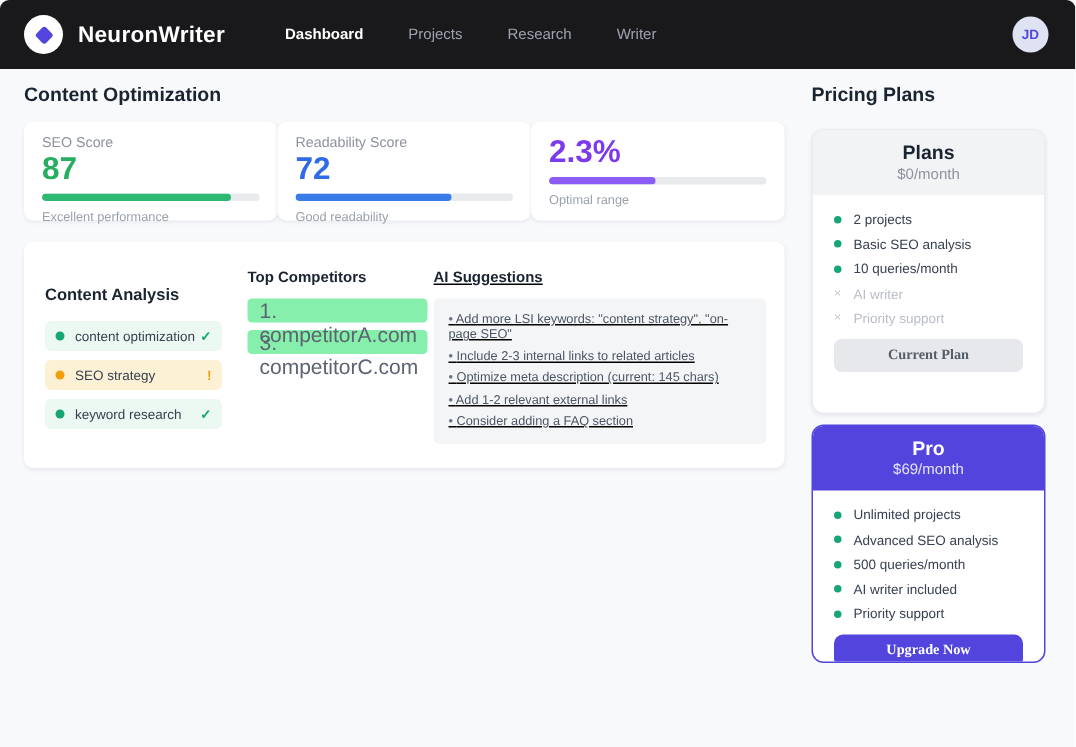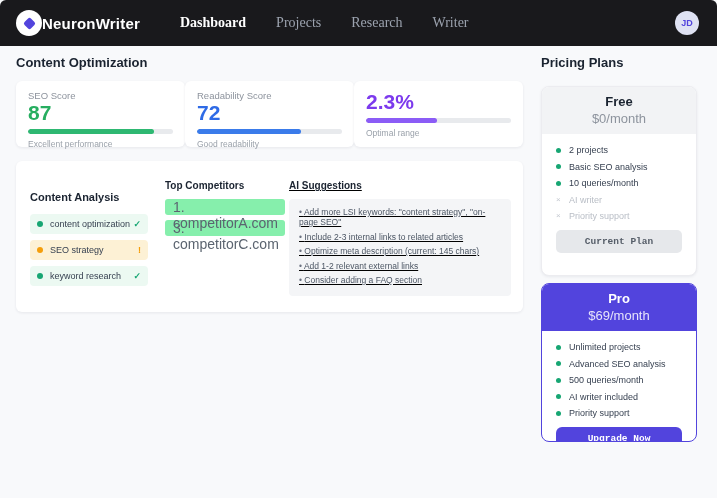--- a/index.html
+++ b/index.html
@@ -4,23 +4,23 @@
 <style>
   * { margin:0; padding:0; box-sizing:border-box; }
   html,body { background:#ffffff; }
   body { font-family:"Liberation Sans", sans-serif; }
   .page { position:relative; width:717px; height:498px; background:#f8f9fb; overflow:hidden; }
 
   
   .topbar { height:46px; background:#19191c; display:flex; align-items:center; padding:0 18px 0 16px; border-radius:6px 6px 0 0; }
   .logo-circle { width:26px; height:26px; border-radius:50%; background:#ffffff; display:flex; align-items:center; justify-content:center; flex:0 0 auto; }
   .logo-diamond { width:9px; height:9px; background:var(--accent); transform:rotate(45deg); border-radius:2px; }
-  .brand { color:#ffffff; font-size:15px; font-weight:bold; letter-spacing:.2px; }
+  .brand { color:#ffffff; font-size:15px; font-weight:bold; margin-left:10px; letter-spacing:.2px; }
   .nav { display:flex; margin-left:32px; gap:14px; }
-  .nav a { font-size:14px; color:#9ca3af; text-decoration:none; padding:6px 8px; cursor:pointer;font-family:Liberation Serif, serif; }
+  .nav a { font-size:10px; color:#9ca3af; text-decoration:none; padding:6px 8px; cursor:pointer; }
   .nav a.active { color:#ffffff; font-weight:bold; }
   .avatar { margin-left:auto; width:24px; height:24px; border-radius:50%; background:#dfe2f3; color:var(--accent); font-size:9px; font-weight:bold; display:flex; align-items:center; justify-content:center; cursor:pointer; }
 
   
   .content { display:flex; padding:9px 16px 0 16px; }
   .main-col { width:507px; }
   .pricing-col { width:156px; margin-left:18px; }
   h2.section-title { font-size:13px; font-weight:bold; color:#1a2330; }
   .main-col h2.section-title { margin-bottom:11px; }
   .pricing-col h2.section-title { margin-bottom:16px; }
@@ -58,28 +58,28 @@
 
   
   .plan-card { background:#ffffff; border-radius:8px; overflow:hidden; }
   .plan-card.free { border:1px solid #ececf0; box-shadow:0 1px 3px rgba(20,30,50,.07); height:190px; }
   .plan-card.pro { border:1px solid var(--accent); margin-top:7px; height:159px; }
   .plan-head { text-align:center; padding:7px 0 8px; }
   .plan-card.free .plan-head { background:#f2f3f5; }
   .plan-card.pro .plan-head { background:var(--accent); }
   .plan-name { font-size:13px; font-weight:bold; color:#1a2330; }
   .plan-card.pro .plan-name { color:#ffffff; }
-  .plan-price { font-size:13px; color:#8d939d; margin-top:2px; }
+  .plan-price { font-size:10px; color:#8d939d; margin-top:2px; }
   .plan-card.pro .plan-price { color:#e6e3fb; }
   .plan-feats { padding:11px 14px 0; }
   .feat { display:flex; align-items:center; font-size:9px; color:#374151; margin-bottom:6.5px; }
   .feat .dot { width:5px; height:5px; margin-right:8px; }
   .feat.off { color:#b9bec6; }
   .feat .x-mark { width:5px; margin-right:8px; font-size:8px; color:#c4c9d0; line-height:1; }
-  .plan-btn { display:block; width:calc(100% - 28px); margin:9px 14px 0; padding:6px 0; font-family:Liberation Mono, monospace; font-size:9.5px; font-weight:bold; border:none; border-radius:5px; cursor:pointer; }
+  .plan-btn { display:block; width:calc(100% - 28px); margin:9px 14px 0; padding:6px 0; font-family:Liberation Serif, serif; font-size:9.5px; font-weight:bold; border:none; border-radius:5px; cursor:pointer; }
   .plan-btn.secondary { background:#e6e8eb; color:#555d68; }
   .plan-btn.primary { background:var(--accent); color:#ffffff; border-radius:6px; }
 </style>
 </head>
 <body>
 
 <div class="page">
 
   <header class="topbar">
     <div class="logo-circle">
@@ -161,21 +161,21 @@
           </ul>
         </div>
       </div>
     </div>
 
     <div class="pricing-col">
       <h2 class="section-title">Pricing Plans</h2>
 
       <div class="plan-card free">
         <div class="plan-head">
-          <div class="plan-name">Free</div>
+          <div class="plan-name">Plans</div>
           <div class="plan-price">$0/month</div>
         </div>
         <div class="plan-feats">
           <div class="feat">
             <span class="dot green"></span>
             <span>2 projects</span>
           </div>
           <div class="feat">
             <span class="dot green"></span>
             <span>Basic SEO analysis</span>

